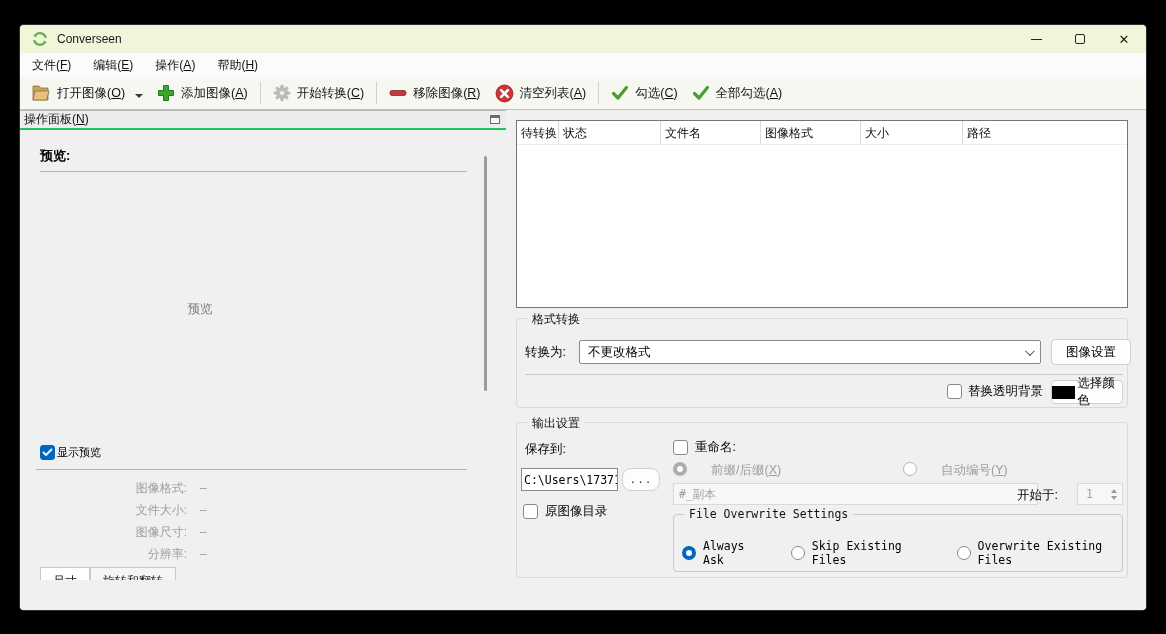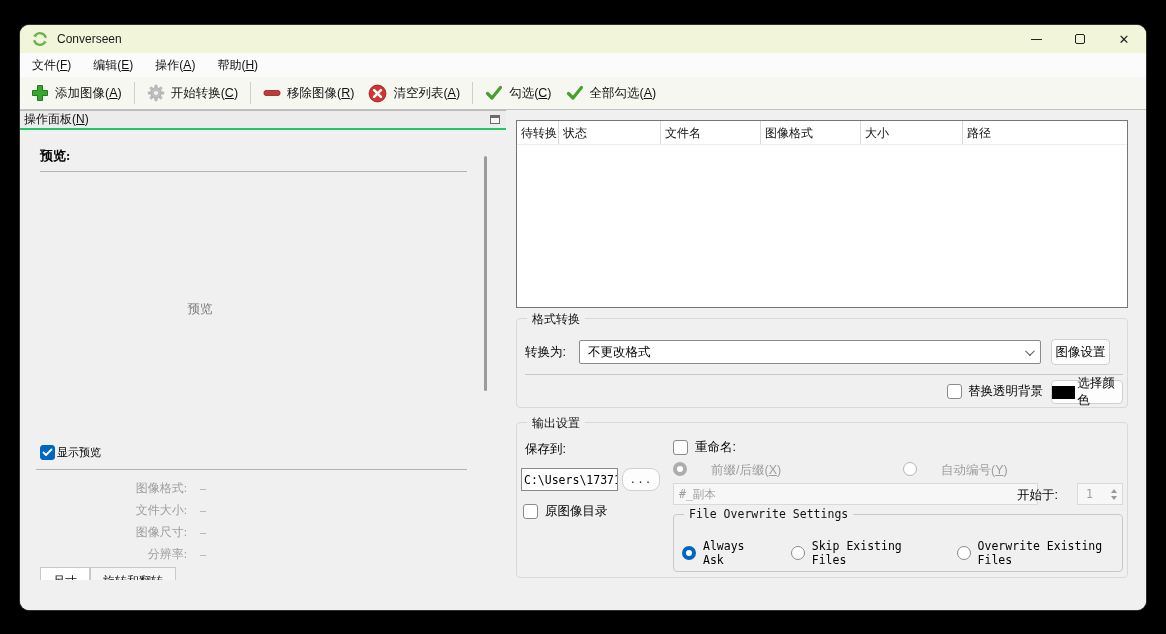--- a/index.html
+++ b/index.html
@@ -1,18 +1,18 @@
 <!DOCTYPE html>
 <html><head>
 <meta charset="utf-8">
 <style>
   * { margin:0; padding:0; box-sizing:border-box; }
   html,body { width:1166px; height:634px; background:#000; font-family:"Liberation Sans",sans-serif; overflow:hidden; }
   .window { position:absolute; left:20px; top:25px; width:1126px; height:585px; background:#f0f0f0;
-            border-radius:9px; overflow:hidden; box-shadow:0 0 0 1px #2e2e2e, 0 8px 24px rgba(0,0,0,.6); }
+            border-radius:4px; overflow:hidden; box-shadow:0 0 0 1px #2e2e2e, 0 8px 24px rgba(0,0,0,.6); }
 
   
   .titlebar { height:28px; background:#f1f5da; display:flex; align-items:center; padding-left:12px; }
   .app-icon { width:16px; height:16px; margin-right:9px; flex:0 0 auto; }
   .title-text { font-size:12px; color:#1a1a1a; }
   .tb-controls { margin-left:auto; display:flex; height:100%; }
   .tb-btn { width:44px; height:100%; display:flex; align-items:center; justify-content:center; color:#222; }
   .glyph-min { width:11px; height:1px; background:#222; display:block; }
   .glyph-max { width:10px; height:10px; border:1px solid #222; border-radius:2px; display:block; }
   .glyph-close { font-size:13px; line-height:1; }
@@ -31,21 +31,21 @@
 
   
   .content { position:absolute; top:85px; left:0; right:0; bottom:30px; }
 
   
   .leftpanel { position:absolute; left:0; top:0; width:486px; bottom:0; }
   .lp-header { height:20px; background:#ececec; border-top:1px solid #b9b9b9; border-bottom:2px solid #22c55e;
                display:flex; align-items:center; padding:0 6px 0 4px; font-size:12px; color:#111; }
   .float-icon { margin-left:auto; width:10px; height:9px; border:1px solid #6a6a6a; position:relative; background:#f7f7f7; }
   .float-icon .fi-in { position:absolute; left:0; right:0; top:0; height:2px; background:#6a6a6a; }
-  .lp-content { position:absolute; top:21px; left:0; right:0; bottom:0; overflow:hidden;font-family:Liberation Serif, serif; }
+  .lp-content { position:absolute; top:21px; left:0; right:0; bottom:0; overflow:hidden; }
   .preview-title { position:absolute; left:20px; top:16px; font-size:13px; font-weight:bold; color:#000; }
   .lp-line1 { position:absolute; left:20px; top:40px; width:427px; height:1px; background:#b3b3b3; }
   .preview-placeholder { position:absolute; left:110px; top:170px; width:140px; text-align:center; font-size:12.5px; color:#7b7b7b; }
   .lp-scrollbar { position:absolute; left:464px; top:25px; width:3px; height:235px; background:#9b9b9b; border-radius:2px; }
   .showprev-row { position:absolute; left:20px; top:314px; display:flex; align-items:flex-start; gap:2px; font-size:11px; color:#000; }
   .lp-line2 { position:absolute; left:16px; top:338px; width:431px; height:1px; background:#b3b3b3; }
   .info-rows { position:absolute; left:16px; top:346px; }
   .info-row { display:flex; height:22px; align-items:center; font-size:12px; color:#9e9e9e; }
   .info-label { width:151px; text-align:right; }
   .info-value { margin-left:13px; }
@@ -65,21 +65,21 @@
   .gb-title { position:absolute; top:-8px; left:10px; background:#f0f0f0; padding:0 5px; font-size:12px; color:#111; white-space:nowrap; }
 
   .gb-format { left:0; top:208px; width:612px; height:90px; }
   .fmt-label { position:absolute; left:8px; top:25px; font-size:12.5px; color:#000; }
   .combobox { position:absolute; left:62px; top:21px; width:462px; height:24px; background:#fff; border:1px solid #8a8a8a;
               border-radius:2px; display:flex; align-items:center; padding:0 8px; font-size:12.5px; color:#000; }
   .chevron { margin-left:auto; width:7px; height:7px; border-right:1.4px solid #505050; border-bottom:1.4px solid #505050;
              transform:rotate(45deg) translateY(-2px); }
   .btn { background:#fdfdfd; border:1px solid #d0d0d0; border-radius:4px; font-size:12.5px; color:#000;
          display:flex; align-items:center; justify-content:center; }
-  .btn-imgset { position:absolute; left:534px; top:20px; width:59px; height:26px; }
+  .btn-imgset { position:absolute; left:534px; top:20px; width:80px; height:26px; }
   .fmt-sep { position:absolute; left:8px; top:55px; width:598px; height:1px; background:#c9c9c9; }
   .replacebg-row { position:absolute; left:430px; top:64px; display:flex; align-items:center; gap:6px; font-size:12.5px; color:#000; }
   .btn-color { position:absolute; left:534px; top:61px; width:72px; height:24px; gap:2px; }
   .swatch { width:26px; height:13px; background:#000; }
 
   .gb-output { left:0; top:312px; width:612px; height:156px; }
   .saveto-label { position:absolute; left:8px; top:18px; font-size:12.5px; color:#000; }
   .path-input { position:absolute; left:4px; top:45px; width:97px; height:23px; background:#fff; border:1px solid #8a8a8a;
                 font-family:"DejaVu Sans Mono",monospace; font-size:11.5px; color:#000; display:flex; align-items:center;
                 padding:0 2px; overflow:hidden; white-space:nowrap; }
@@ -145,20 +145,28 @@
 
   <div class="menubar">
     <span class="menu-item"><span>文件(</span><span class="u">F</span><span>)</span></span>
     <span class="menu-item"><span>编辑(</span><span class="u">E</span><span>)</span></span>
     <span class="menu-item"><span>操作(</span><span class="u">A</span><span>)</span></span>
     <span class="menu-item"><span>帮助(</span><span class="u">H</span><span>)</span></span>
   </div>
 
   <div class="toolbar">
     <div class="tool-btn">
+      <svg width="20" height="18" viewBox="0 0 20 18">
+        <path d="M2 2 h6 l1.5 2 H17 v12 H2 z" fill="#c9a25f" stroke="#8c6f3f" stroke-width="0.8"></path>
+        <path d="M4 7 h14 l-2.5 9 H2 z" fill="#e6c07c" stroke="#8c6f3f" stroke-width="0.8"></path>
+      </svg>
+      <span><span>打开图像(</span><span class="u">O</span><span>)</span></span>
+      <span class="drop-arrow"></span>
+    </div>
+    <div class="tool-btn">
       <svg width="18" height="18" viewBox="0 0 18 18">
         <path d="M6.5 1.5 h5 v5 h5 v5 h-5 v5 h-5 v-5 h-5 v-5 h5 z" fill="#3aa52f" stroke="#1f7d1f" stroke-width="1"></path>
       </svg>
       <span><span>添加图像(</span><span class="u">A</span><span>)</span></span>
     </div>
     <div class="tool-sep"></div>
     <div class="tool-btn">
       <svg width="18" height="18" viewBox="0 0 18 18">
         <g fill="#bfbfbf" stroke="#9a9a9a" stroke-width="0.4">
           <rect x="7.7" y="1" width="2.6" height="16" rx="1"></rect>

